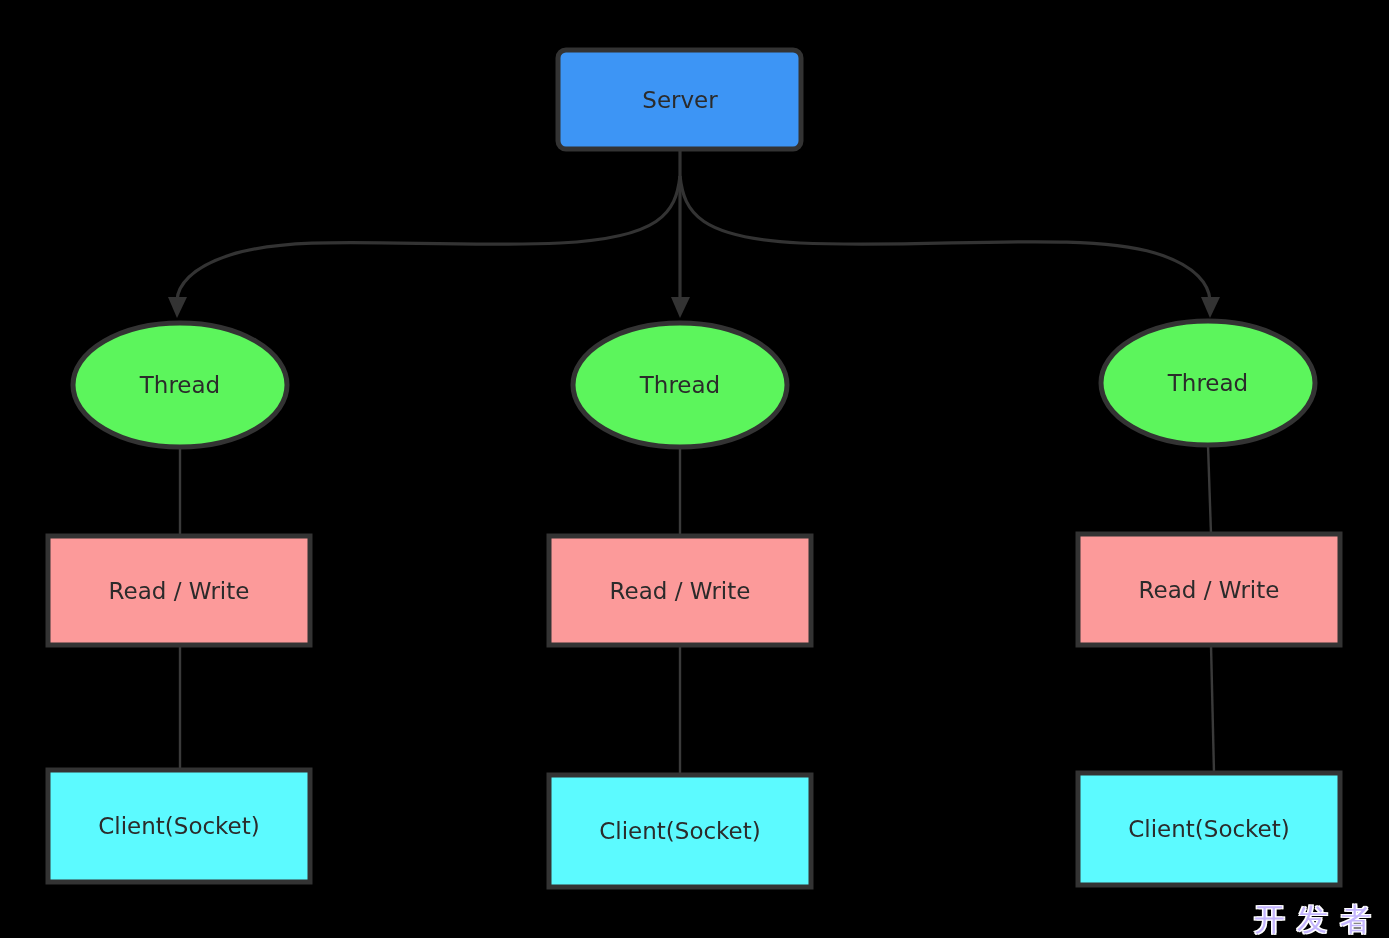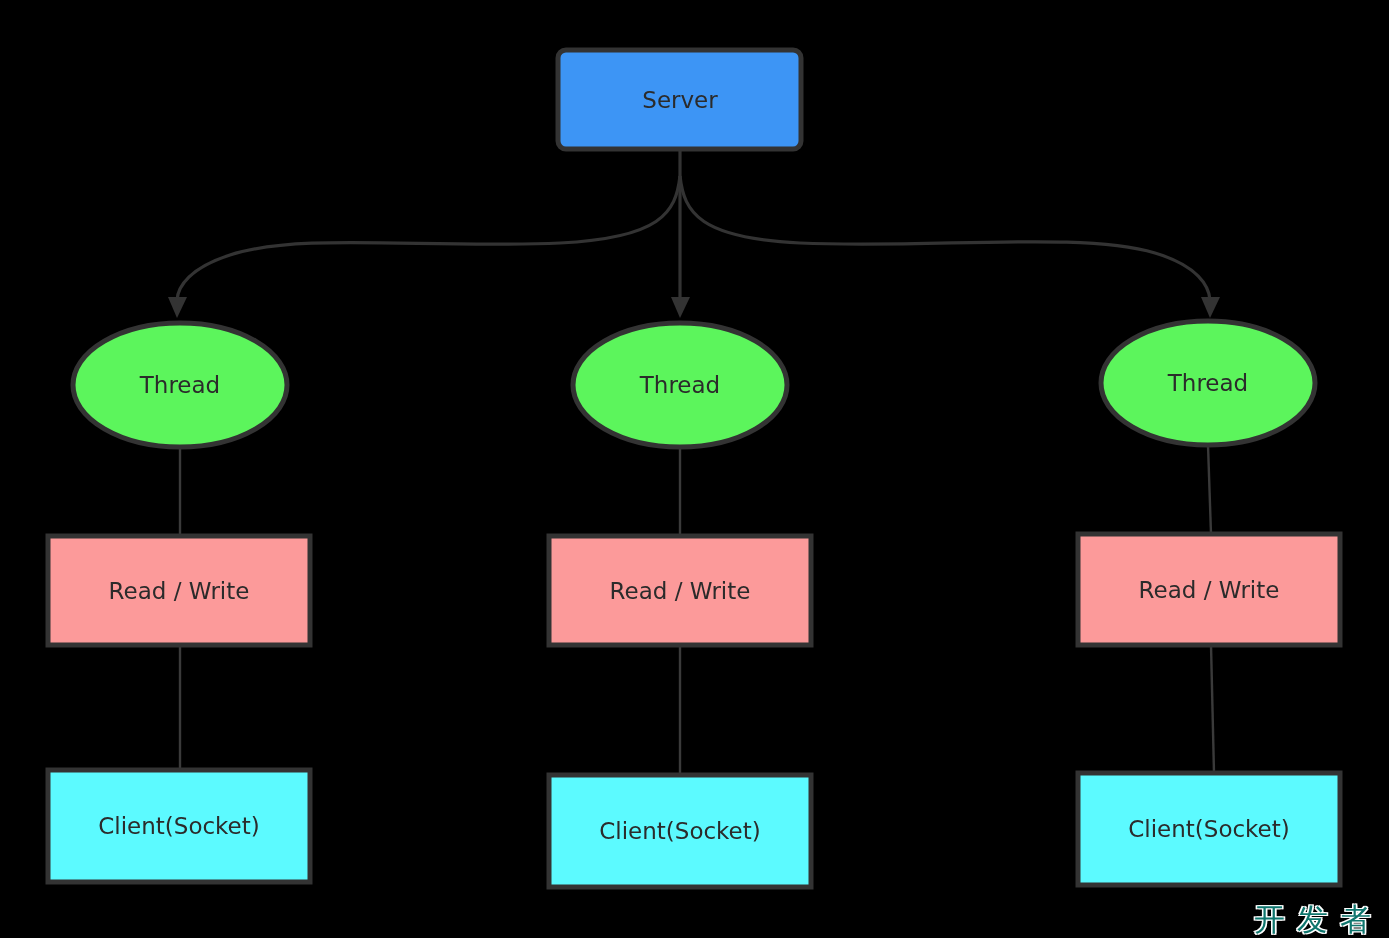--- a/index.html
+++ b/index.html
@@ -60,21 +60,21 @@
     pointer-events: none;
     user-select: none;
     line-height: 1;
   }
   #watermark .wm-cn {
     display: block;
     font-family: "DejaVu Sans", "Liberation Sans", sans-serif;
     font-size: 31px;
     font-weight: 400;
     letter-spacing: 12px;
-    color: #0f766e;
+    color: #c4b5fd;
     -webkit-text-stroke: 1.5px #ffffff;
     paint-order: stroke fill;
     text-shadow:
       -1.4px -1.4px 0 #ffffff,
        1.4px -1.4px 0 #ffffff,
       -1.4px  1.4px 0 #ffffff,
        1.4px  1.4px 0 #ffffff;
     margin-bottom: 1px;
   }
   #watermark .wm-en {

